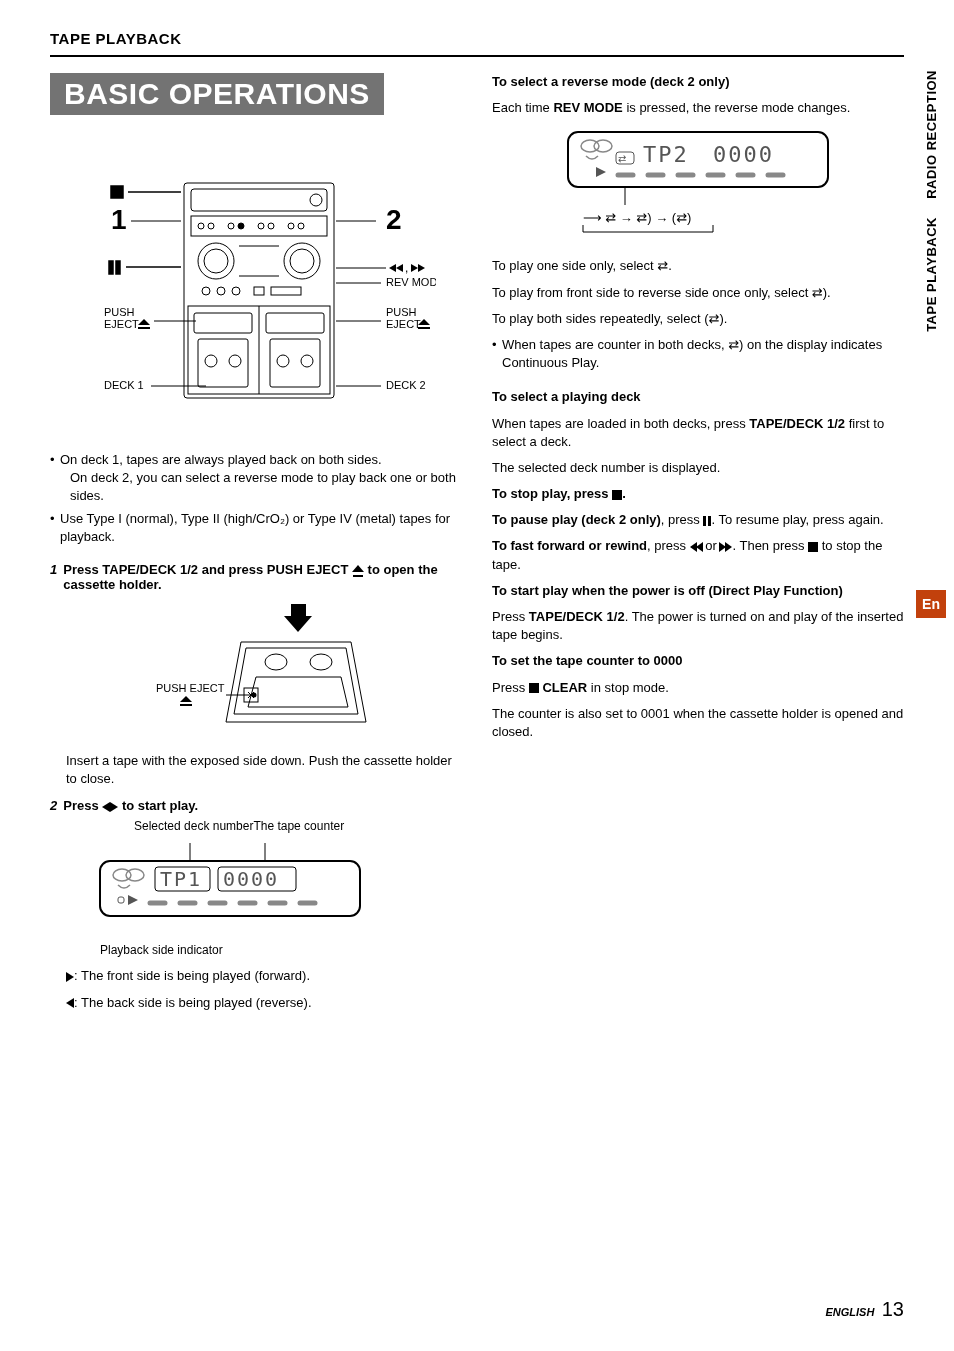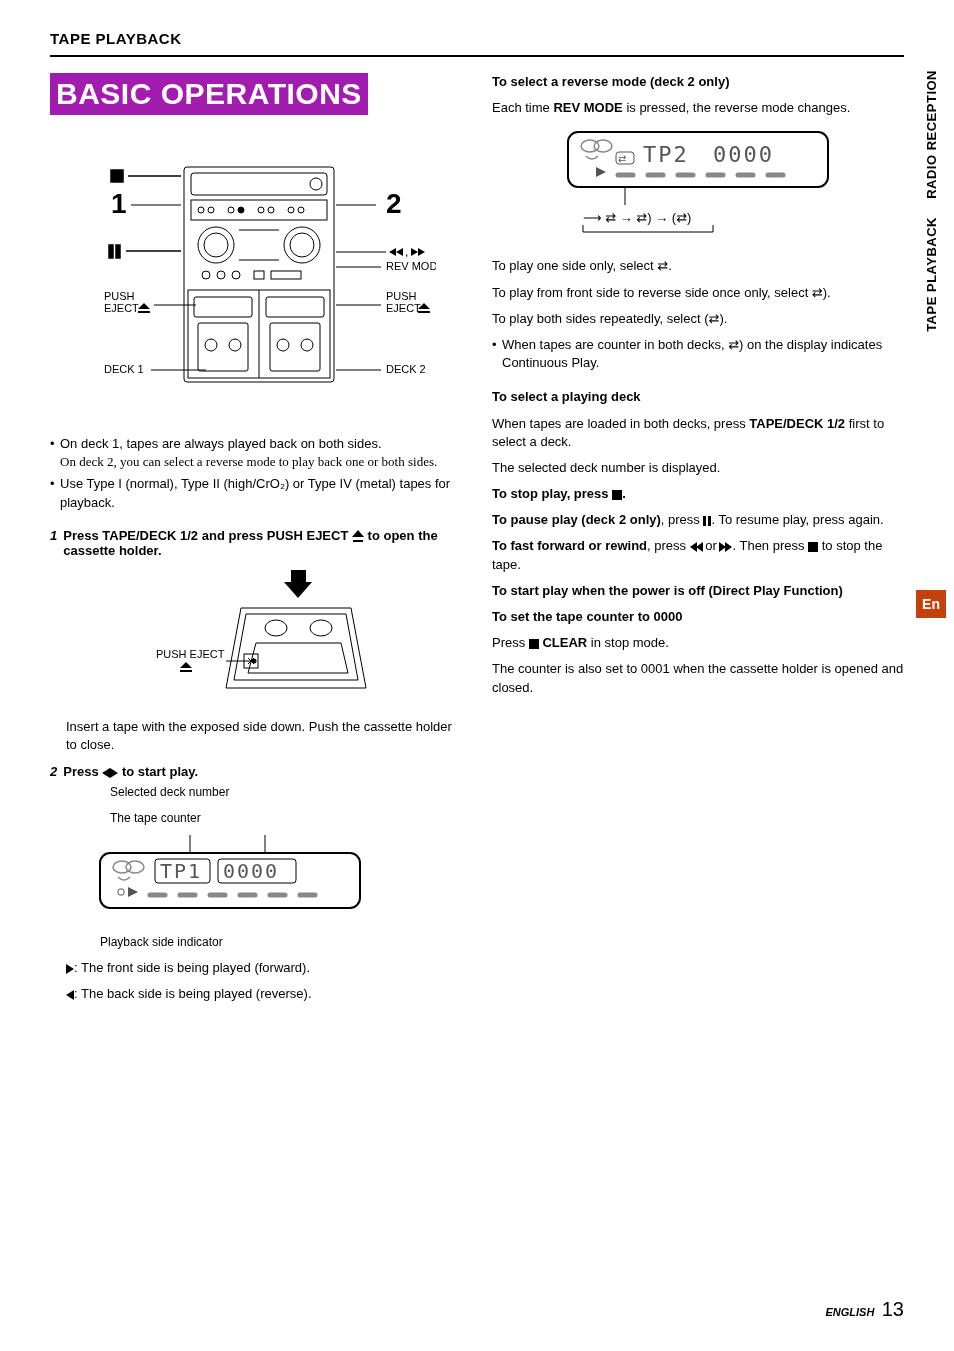--- a/index.html
+++ b/index.html
@@ -31,47 +31,47 @@
     margin-bottom: 16px;
   }
   .columns {
     display: flex;
     gap: 30px;
   }
   .col {
     flex: 1;
   }
   .section-banner {
-    background: #a21caf;
+    background: #737373;
     color: #fff;
     font-family: "Arial Narrow", Arial, sans-serif;
     font-weight: bold;
     font-size: 30px;
-    padding: 4px 6px;
+    padding: 4px 14px;
     letter-spacing: 0.5px;
-    margin-bottom: 20px;
+    margin-bottom: 36px;
     display: inline-block;
   }
   .diagram-box {
     margin: 10px 0 20px 0;
     display: flex;
     justify-content: center;
   }
   svg { display: block; }
   .bullet-list { margin: 0 0 16px 0; padding: 0; }
   .bullet-list li { list-style: none; position: relative; padding-left: 10px; margin-bottom: 4px; line-height: 1.4; }
   .bullet-list li::before { content: "•"; position: absolute; left: 0; }
-  .bullet-sub { display: block; font-family: Liberation Serif, serif; }
+  .bullet-sub { margin-left: 10px; display: block; }
   .step-row { display: flex; margin-bottom: 6px; }
   .step-num { font-style: italic; font-weight: bold; margin-right: 6px; }
   .step-text { font-weight: bold; }
   .body-text { margin: 0 0 10px 0; line-height: 1.4; }
   .para { margin: 0 0 8px 0; line-height: 1.4; }
   .bold { font-weight: bold; }
-  .caption-row { display: flex; gap: 12px; font-size: 12px; margin-left: 60px; margin-bottom: 2px; flex-direction: column; }
+  .caption-row { display: flex; font-size: 12px; margin-left: 84px; margin-bottom: 2px; }
   .indicator-caption { font-size: 12px; margin-left: 50px; margin-top: 4px; margin-bottom: 10px; }
   .side-tabs {
     position: absolute;
     right: 8px;
     top: 70px;
     display: flex;
     flex-direction: column;
     align-items: center;
   }
   .side-tab {
@@ -363,20 +363,21 @@
         <span class="bold">To fast forward or rewind</span><span>, press </span><span class="dtri-l">
             <span class="t"></span>
             <span class="t"></span>
           </span><span> or </span><span class="dtri-r">
             <span class="t"></span>
             <span class="t"></span>
           </span><span>. Then press </span><span class="icon-sq"></span><span> to stop the tape.</span>
       </p>
 
       <p class="para"><span class="bold">To start play when the power is off (Direct Play Function)</span></p>
+      <p class="para">Press <span class="bold">TAPE/DECK 1/2</span>. The power is turned on and play of the inserted tape begins.</p>
 
       <p class="para"><span class="bold">To set the tape counter to 0000</span></p>
       <p class="para">
         <span>Press </span><span class="icon-sq"></span><span class="bold"> CLEAR</span><span> in stop mode.</span>
       </p>
       <p class="para">The counter is also set to 0001 when the cassette holder is opened and closed.</p>
     </div>
   </div>
 
   <div class="side-tabs">

